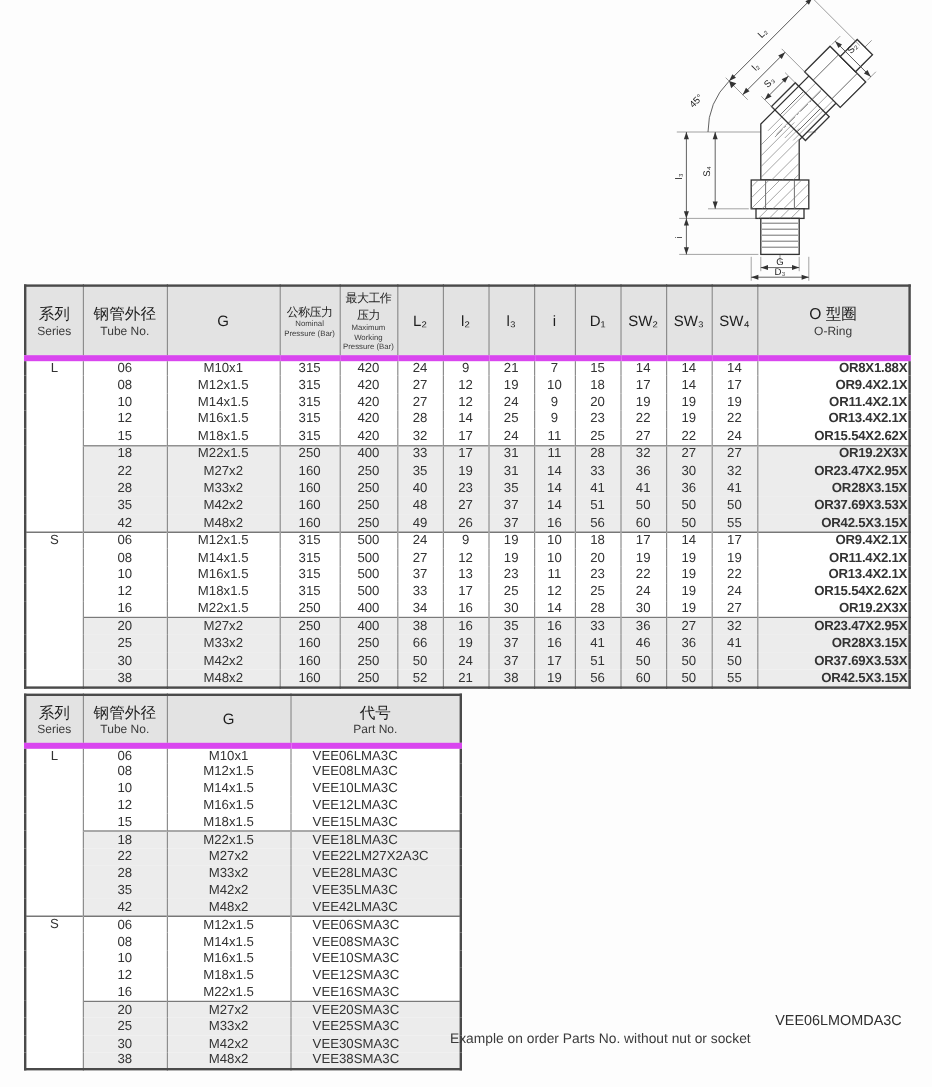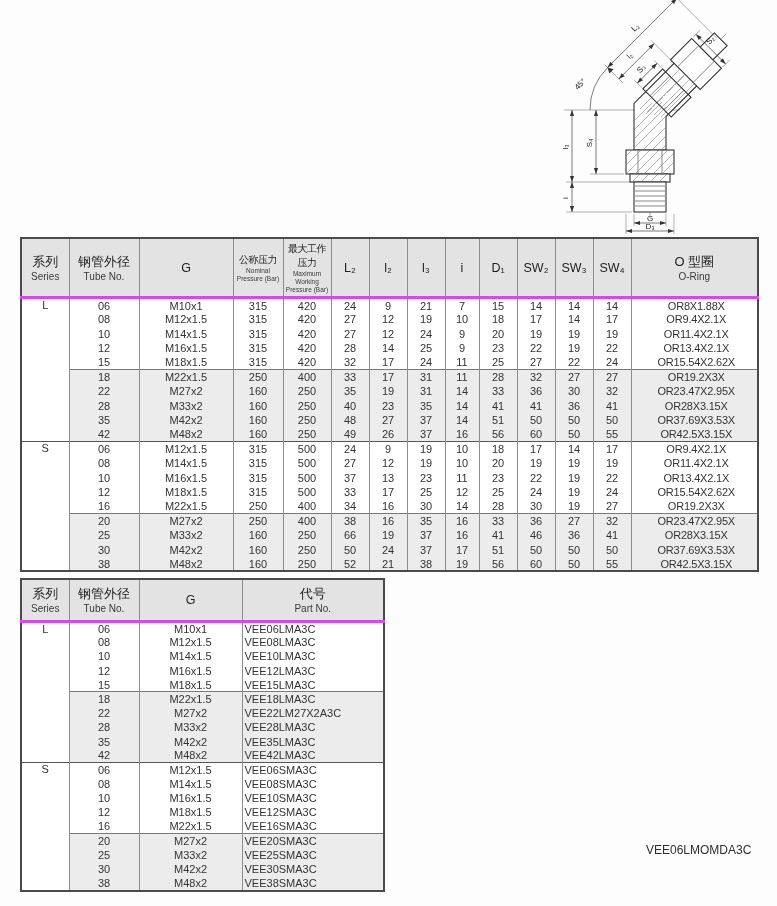--- a/index.html
+++ b/index.html
@@ -14,21 +14,21 @@
 
   .tbl-wrap { position: absolute; }
   #spec-wrap { left: 20px; top: 237px; }
   #part-wrap { left: 20px; top: 578px; }
 
   table.cat-table { border-collapse: collapse; table-layout: fixed; background: #fff; border: 2px solid #4a4a4a; }
   table.cat-table th, table.cat-table td { border-left: 1px solid #8d8d8d; }
 
   table.cat-table thead th {
     background: #e3e3e3;
-    border-bottom: 3px solid #d946ef;
+    border-bottom: 5px solid #d946ef;
     vertical-align: middle;
     padding: 3px 1px;
     font-weight: normal;
     text-align: center;
   }
   th .zh { font-size: 13px; color: #1e1e1e; }
   th .en { font-size: 10px; color: #3a3a3a; }
   th.small .zh { font-size: 10px; letter-spacing: -0.5px; }
   th.small .en { font-size: 6.5px; line-height: 1.2; }
   th.sym { font-size: 12.5px; color: #1e1e1e; }
@@ -44,22 +44,22 @@
     padding: 0 1px;
     color: #333;
   }
   #part-table td { height: 14.2px; }
 
   tr.shaded td { background: #ececec; }
   td.series-cell { background: #fff; text-align: left; vertical-align: top; padding: 3px 0 0 9px; font-size: 11.5px; color: #2a2a2a; }
   tr.block-start td { border-top: 1px solid #7a7a7a; }
   tr.series-start td { border-top: 1.5px solid #565656; }
 
-  #spec-table td:last-child { text-align: center; padding-left: 5px; letter-spacing: -0.2px; }
-  #part-table td:last-child { text-align: left; padding-left: 2px; }
+  #spec-table td:last-child { text-align: right; padding-left: 5px; letter-spacing: -0.2px; font-weight: bold; }
+  #part-table td:last-child { text-align: left; padding-left: 18px; }
 
   #drawing-wrap { position: absolute; left: 540px; top: 0; width: 237px; height: 235px; }
   #drawing-wrap svg { display: block; }
   .dim-label { font-size: 8px; fill: #222; }
 
   #footer-note { position: absolute; left: 375px; top: 858px; width: 270px; }
   #footer-note .zh { font-size: 12px; color: #2e2e2e; }
   #footer-note .en { font-size: 11.5px; color: #3a3a3a; margin-top: 2px; }
   #footer-part { position: absolute; left: 646px; top: 843px; font-size: 12px; color: #2e2e2e; }
 </style>
@@ -669,14 +669,15 @@
         <tr class="shaded">
           <td>38</td>
           <td>M48x2</td>
           <td>VEE38SMA3C</td>
         </tr>
       </tbody>
     </table>
 </div>
 
 <div id="footer-note">
+  <div class="en">Example on order Parts No. without nut or socket</div>
 </div>
 <div id="footer-part">VEE06LMOMDA3C</div>
 
 </body></html>

